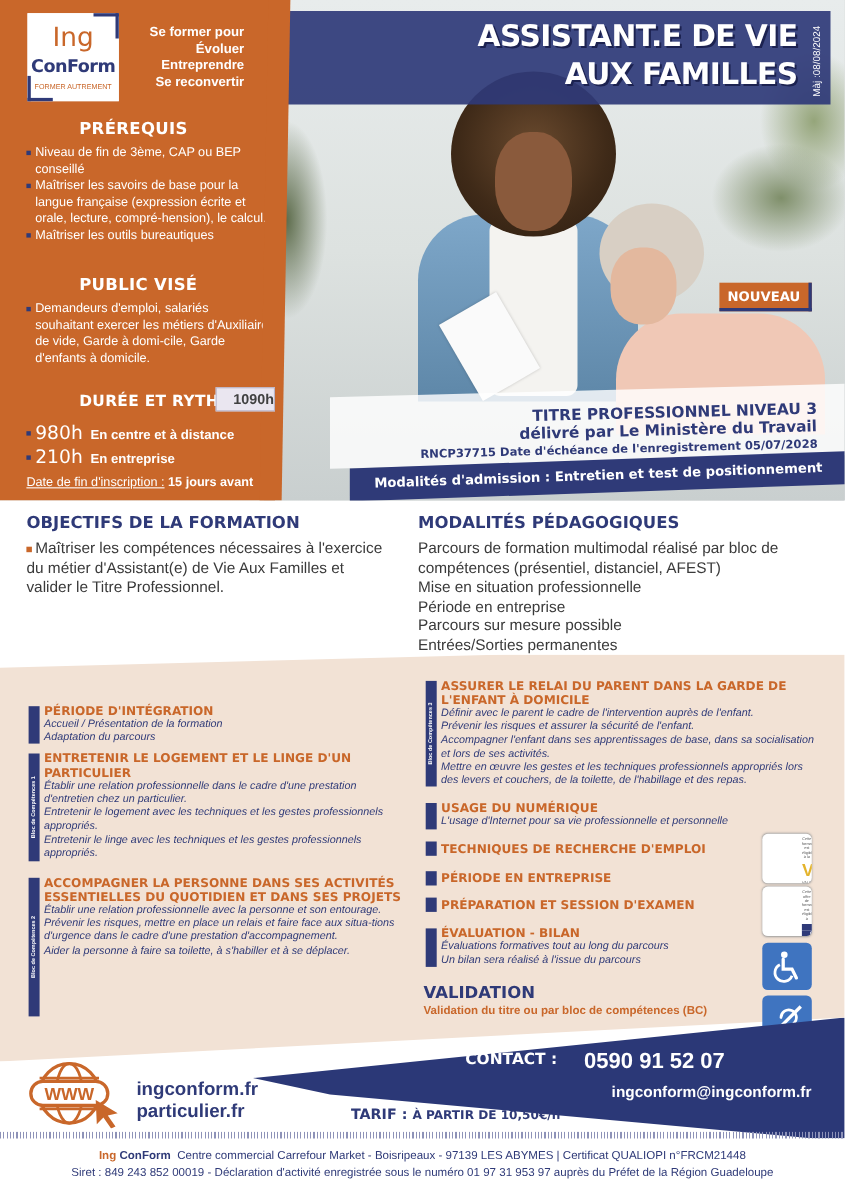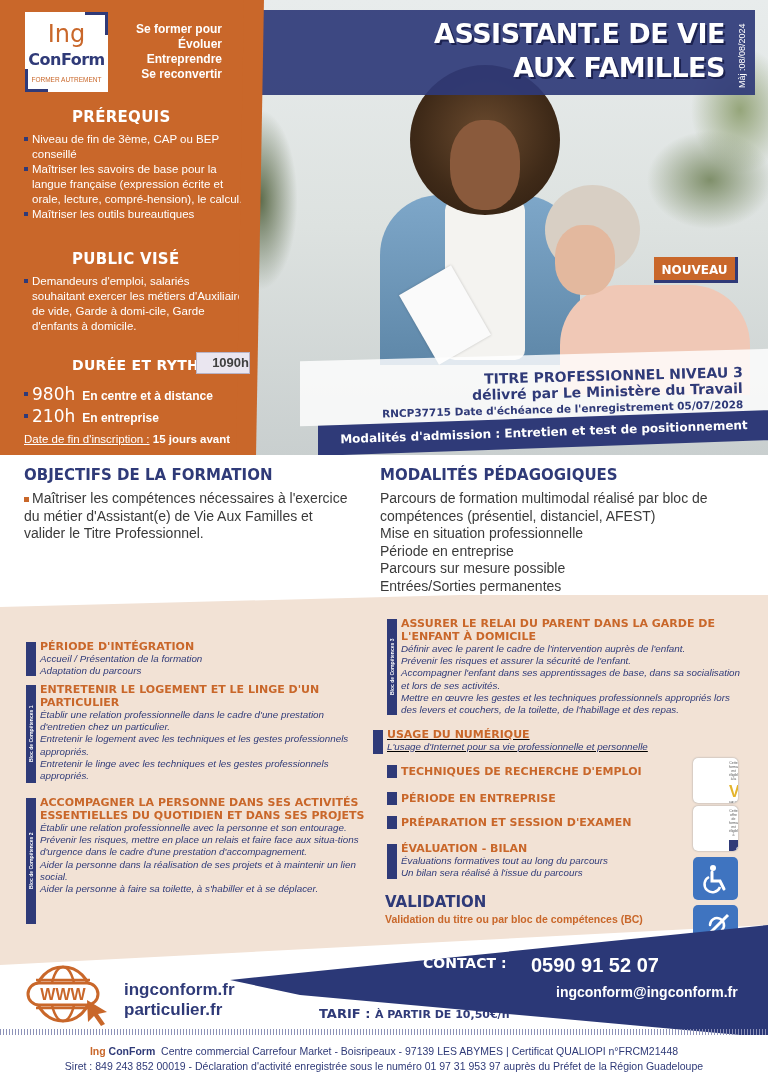--- a/index.html
+++ b/index.html
@@ -222,39 +222,38 @@
   </div>
 
   <div class="blk" style="left:26px; top:796px; width:340px;">
     <div class="bar" style="height:126px;">
       <div class="bar-lbl" style="height:126px;">Bloc de Compétences 2</div>
     </div>
     <div class="bt">ACCOMPAGNER LA PERSONNE DANS SES ACTIVITÉS ESSENTIELLES DU QUOTIDIEN ET DANS SES PROJETS</div>
     <div class="bd">
       <div>Établir une relation professionnelle avec la personne et son entourage.</div>
       <div>Prévenir les risques, mettre en place un relais et faire face aux situa-tions d'urgence dans le cadre d'une prestation d'accompagnement.</div>
-      <div>Aider la personne dans la réalisation de ses projets et à maintenir un lien social.</div>
       <div>Aider la personne à faire sa toilette, à s'habiller et à se déplacer.</div>
     </div>
   </div>
 
   <div class="blk" style="left:387px; top:617px; width:360px;">
     <div class="bar" style="height:96px;">
       <div class="bar-lbl" style="height:96px;">Bloc de Compétences 3</div>
     </div>
     <div class="bt">ASSURER LE RELAI DU PARENT DANS LA GARDE DE L'ENFANT À DOMICILE</div>
     <div class="bd">
       <div>Définir avec le parent le cadre de l'intervention auprès de l'enfant.</div>
       <div>Prévenir les risques et assurer la sécurité de l'enfant.</div>
       <div>Accompagner l'enfant dans ses apprentissages de base, dans sa socialisation et lors de ses activités.</div>
       <div>Mettre en œuvre les gestes et les techniques professionnels appropriés lors des levers et couchers, de la toilette, de l'habillage et des repas.</div>
     </div>
   </div>
 
-  <div class="blk" style="left:373px; top:728px; width:360px;text-decoration:underline;">
+  <div class="blk" style="left:387px; top:728px; width:360px;">
     <div class="bar" style="height:24px;"></div>
     <div class="bt">USAGE DU NUMÉRIQUE</div>
     <div class="bd">
       <div>L'usage d'Internet pour sa vie professionnelle et personnelle</div>
     </div>
   </div>
 
   <div class="blk" style="left:387px; top:765px; width:300px;">
     <div class="bar" style="height:13px; top:0;"></div>
     <div class="bt">TECHNIQUES DE RECHERCHE D'EMPLOI</div>

